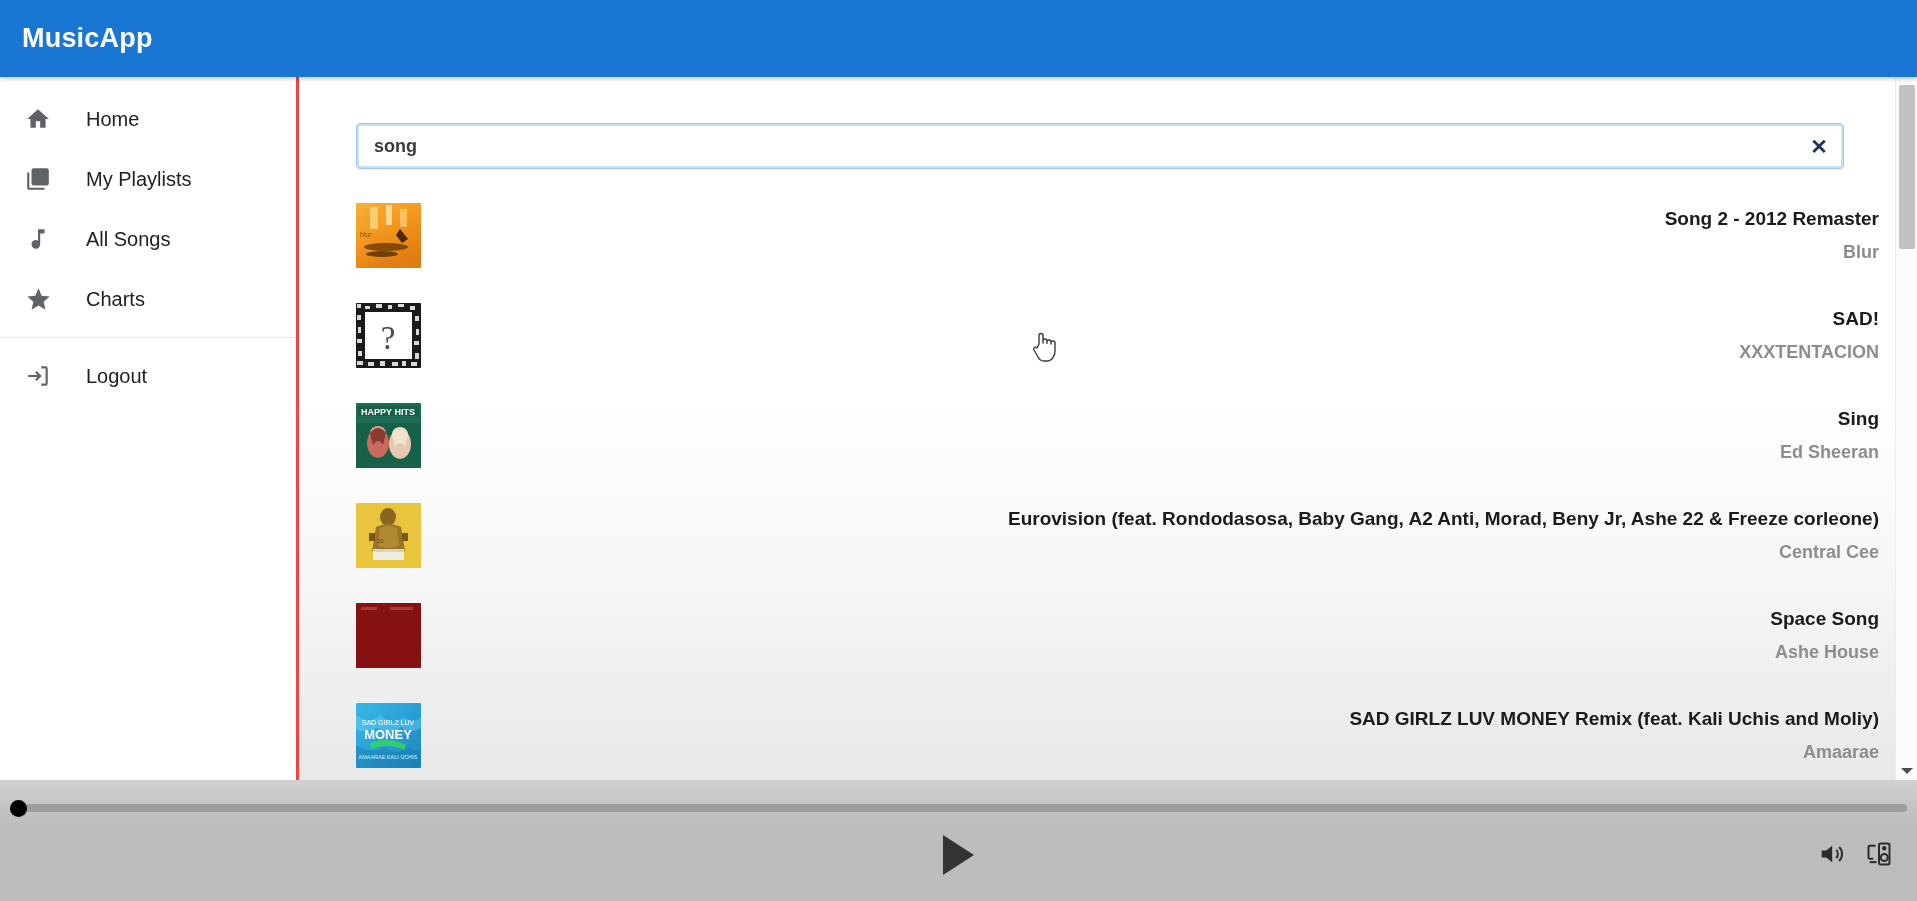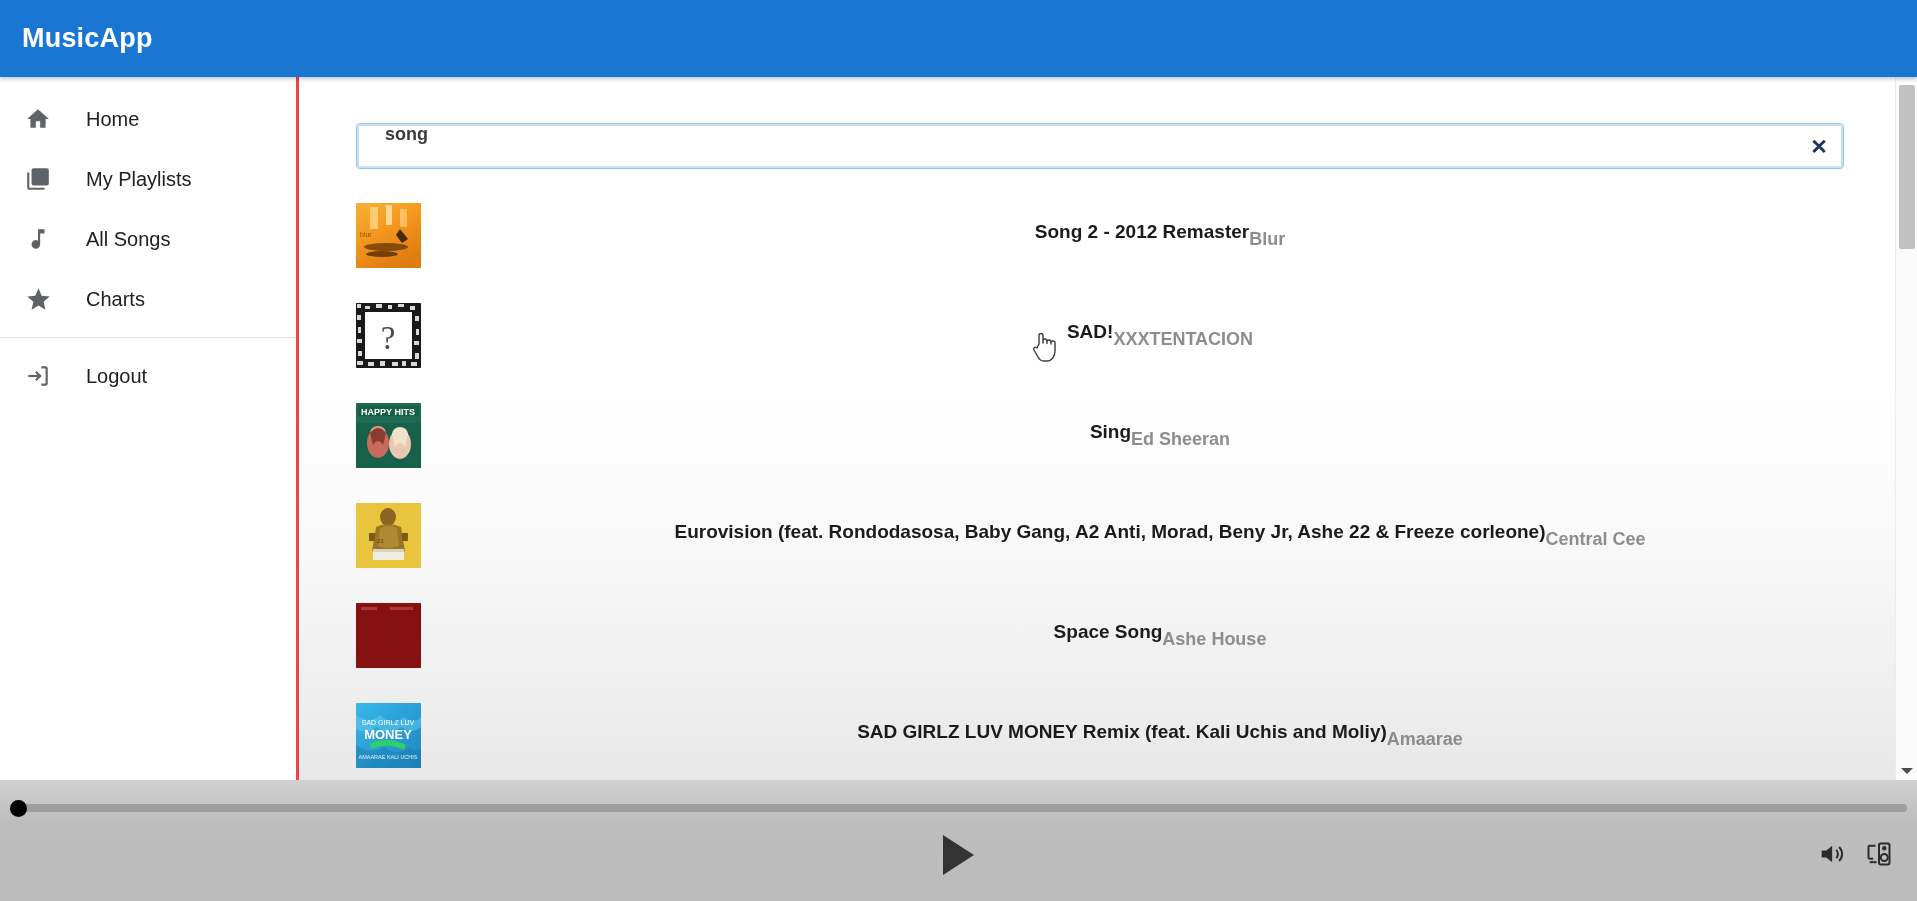--- a/index.html
+++ b/index.html
@@ -102,21 +102,22 @@
   }
   .search-field {
     width: 100%;
     height: 46px;
     border: 1px solid #9ec5e8;
     border-radius: 4px;
     outline: 2px solid rgba(158,197,232,0.55);
     outline-offset: -3px;
     background: #ffffff;
     display: flex;
-    padding: 0 48px 0 28px;
+    align-items: center;
+    padding: 0 48px 0 17px;
     box-shadow: 0 1px 1px rgba(0,0,0,0.04);
   }
   .search-text {
     font-size: 18px;
     color: #3b3b3b;
     font-weight: bold;
   }
   .clear-btn {
     position: absolute;
     right: 13px;
@@ -147,23 +148,25 @@
     flex: 0 0 65px;
     border-radius: 1px;
     overflow: hidden;
     position: relative;
     background: #ddd;
   }
   .art svg { display: block; width: 65px; height: 65px; }
   .meta {
     margin-left: 20px;
     display: flex;
+    flex-direction: column;
     justify-content: center;
     flex: 1 1 auto;
     min-width: 0;
+    align-items: flex-end;
   }
   .title {
     font-size: 19px;
     font-weight: bold;
     color: #1b1b1b;
     white-space: nowrap;
     line-height: 1.35;
   }
   .artist {
     font-size: 18px;

